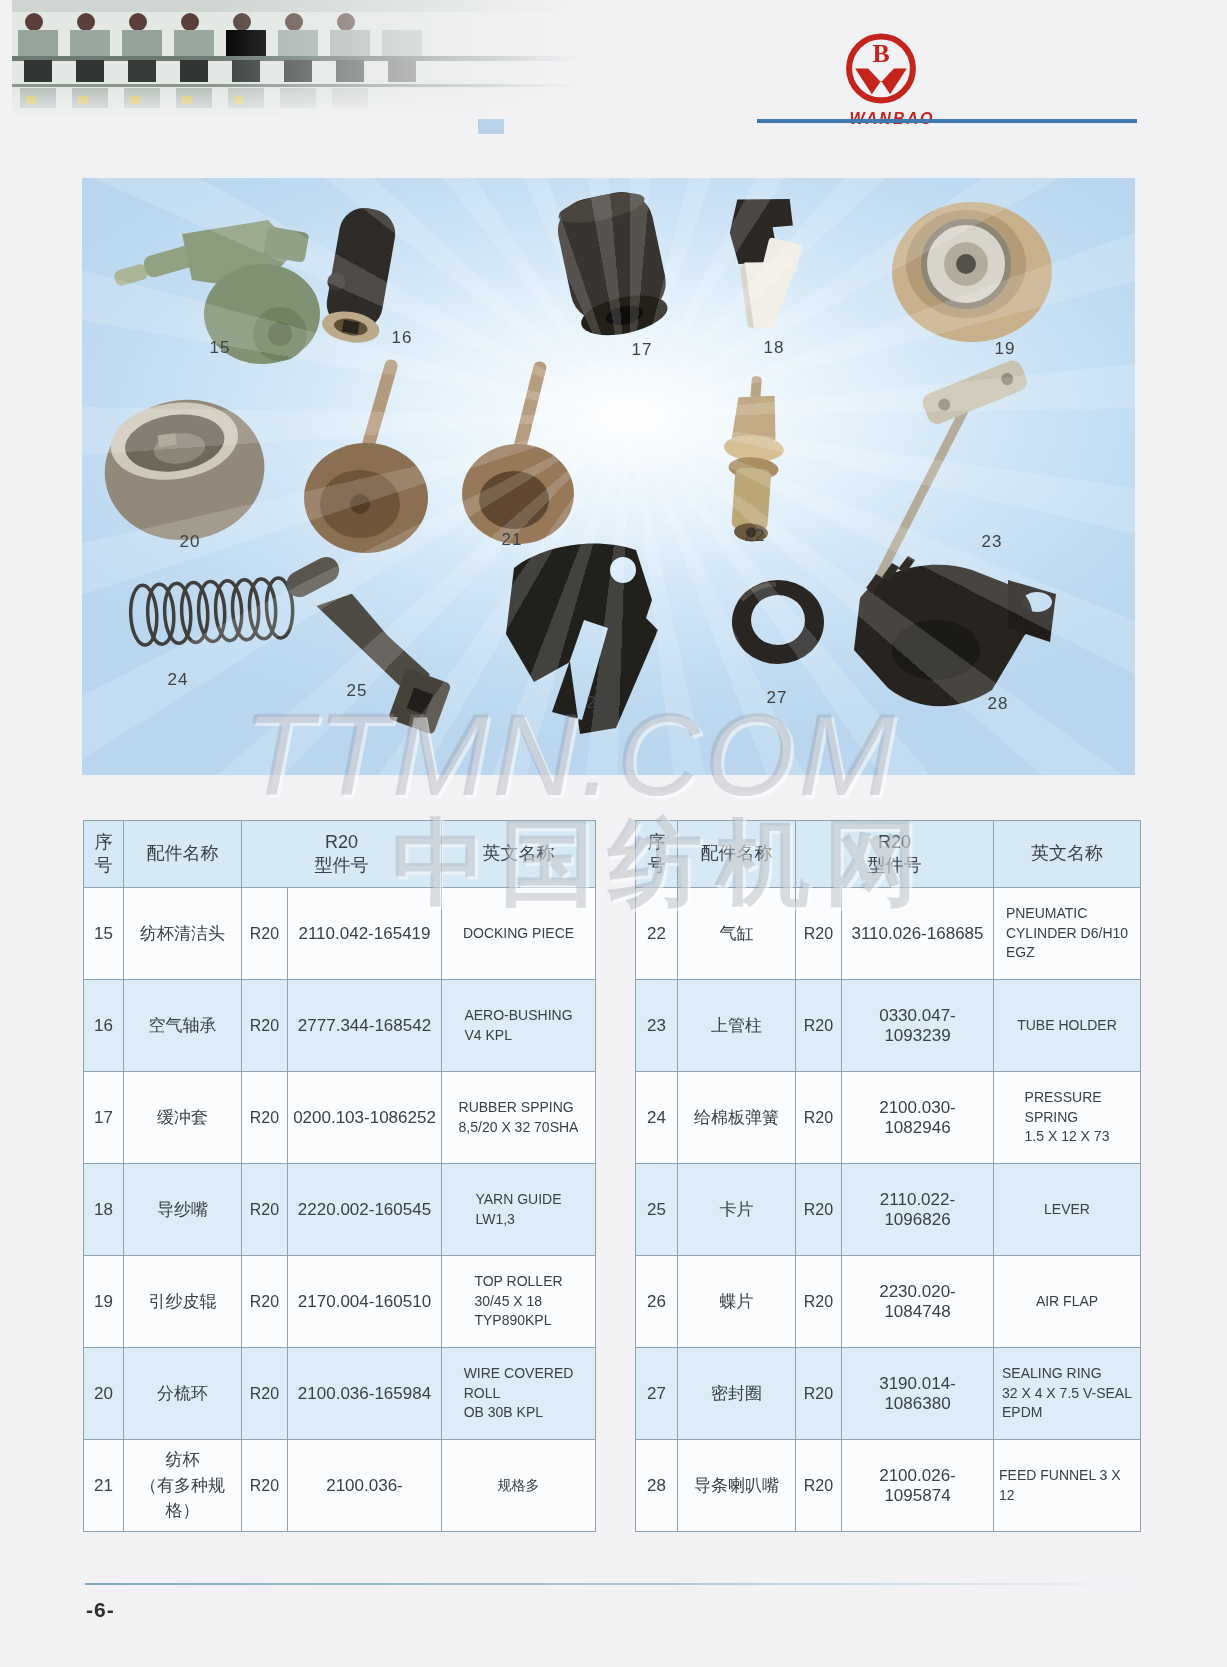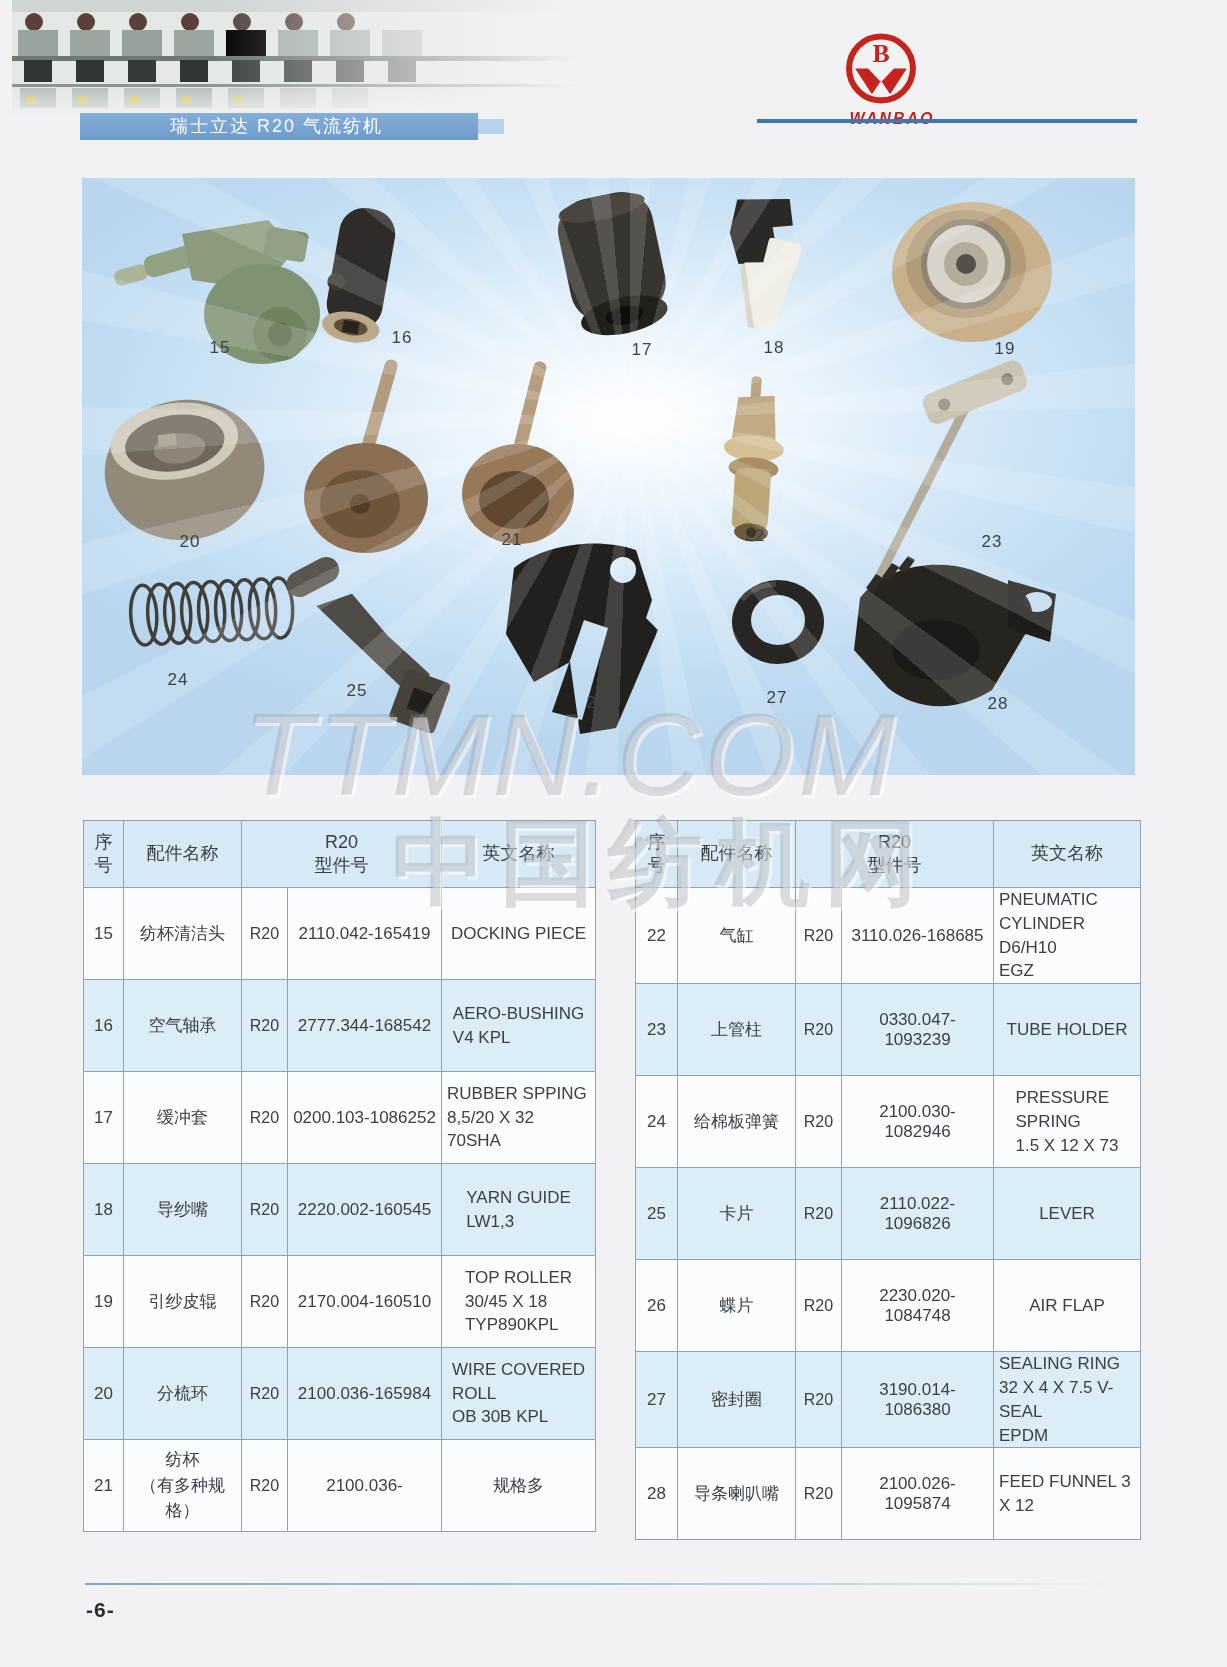--- a/index.html
+++ b/index.html
@@ -80,21 +80,21 @@
   .parts-table thead th{
     background:#d7e9f5;font-size:18px;font-weight:normal;height:66px;
     white-space:pre-line;line-height:1.3;color:#3a4046;
   }
   .parts-table tbody tr{height:92px;}
   .parts-table tbody tr:nth-child(even) td{background:#dcedf8;}
   td.c-no{font-size:17px;}
   td.c-name{font-size:17px;white-space:pre-line;line-height:1.5;}
   td.c-model{font-size:16px;}
   td.c-pn{font-size:17px;}
-  td.c-en{font-size:17px;}
+  td.c-en{font-size:14px;}
   .en-inner{display:inline-block;text-align:left;white-space:pre-line;line-height:1.4;}
   
   .footer-rule{
     position:absolute;left:85px;top:1583px;width:1048px;height:2px;
     background:linear-gradient(to right,#7fa9c4,#a9c8da 55%,rgba(169,200,218,0));
   }
   .page-number{
     position:absolute;left:86px;top:1598px;
     font-size:21px;font-weight:bold;color:#2d2d2d;letter-spacing:1px;
   }
@@ -171,23 +171,20 @@
         <g transform="translate(364,0)">
             <rect x="6" y="30" width="40" height="26" fill="#b8c1ba"></rect>
             <rect x="12" y="60" width="28" height="22" fill="#6d726e"></rect>
           </g>
       </g>
       <rect width="600" height="118" fill="url(#fadeR)"></rect>
       <rect width="600" height="118" fill="url(#fadeB)"></rect>
     </svg>
   </div>
 
-  <div class="title-bar">
-    <span>瑞士立达 R20 气流纺机</span>
-  </div>
   <div class="title-bar-cap"></div>
 
   <div class="brand">
     <svg class="brand-logo" width="76" height="76" viewBox="0 0 100 100">
       <circle cx="50" cy="48" r="42" fill="none" stroke="#c4241c" stroke-width="8"></circle>
       <text x="50" y="40" text-anchor="middle" font-size="34" font-weight="bold" fill="#c4241c" font-family="Liberation Serif, serif">B</text>
       <path d="M16,48 L38,82 L50,64 L62,82 L84,48 L67,48 L50,66 L33,48 Z" fill="#c4241c"></path>
     </svg>
     <div class="brand-wordmark">WANBAO</div>
   </div>

